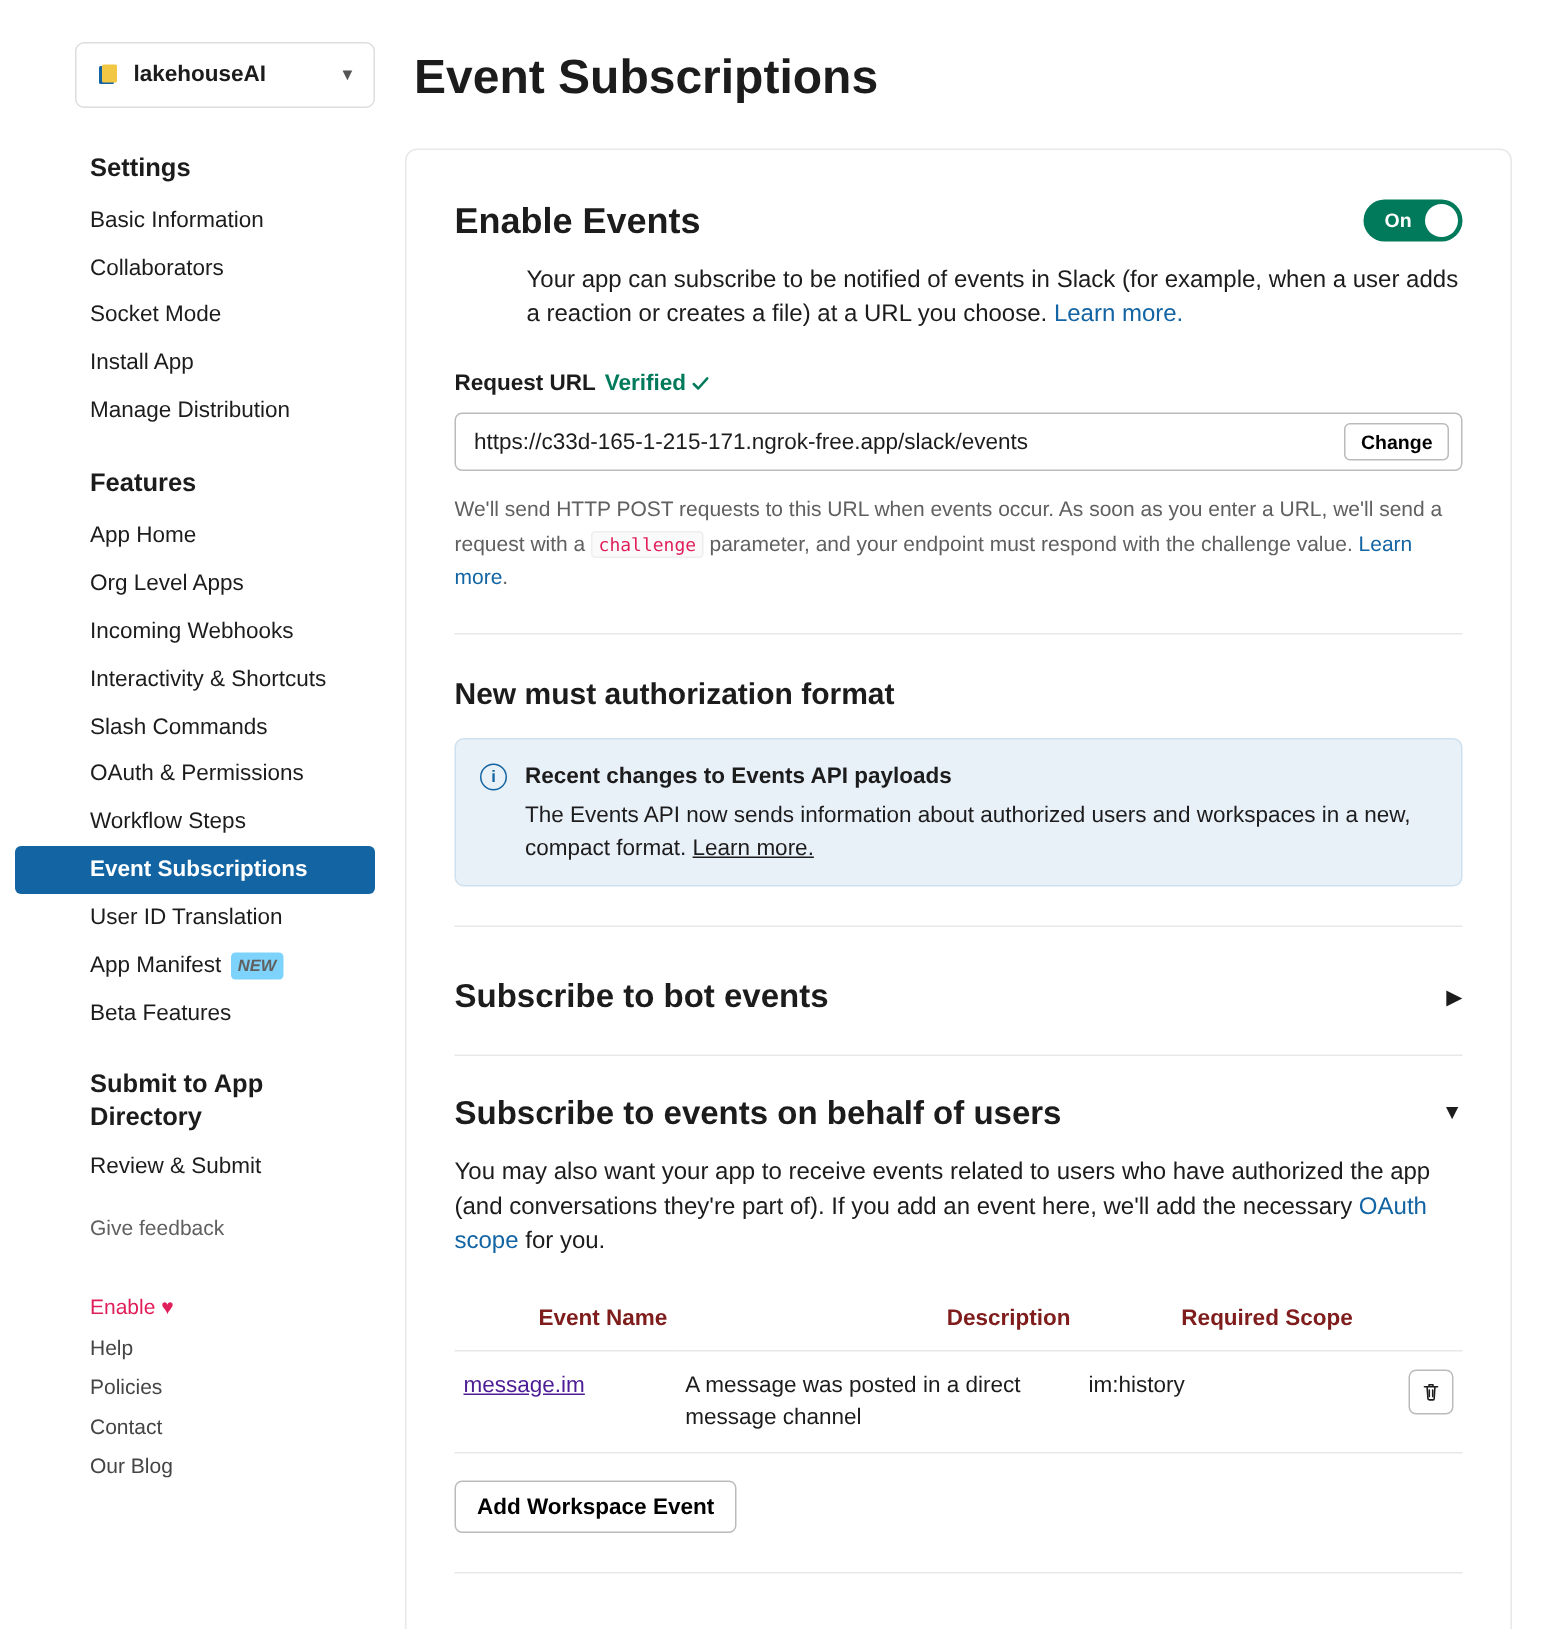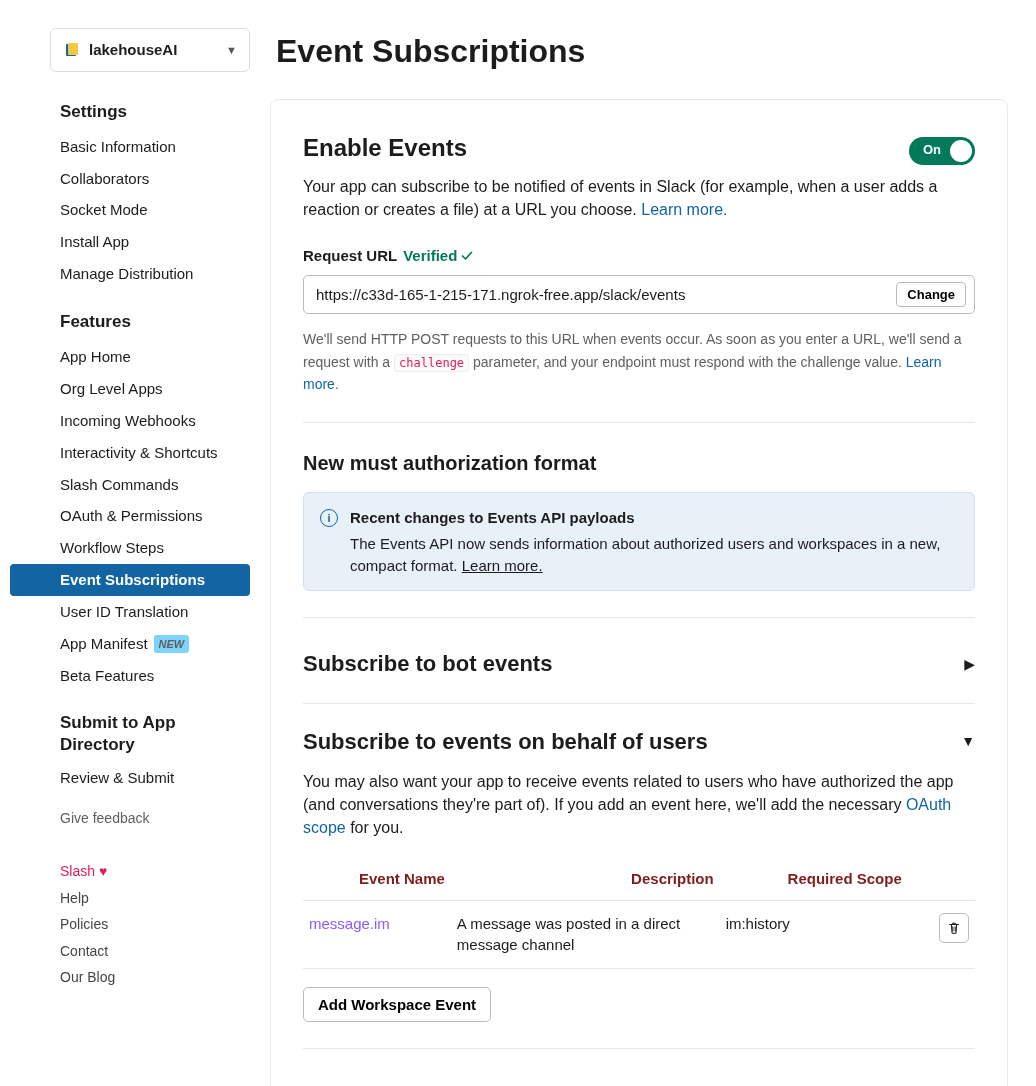--- a/index.html
+++ b/index.html
@@ -68,36 +68,36 @@
 .feedback { color: #616061; padding: 14px 10px 10px 50px; font-size: 14px; cursor: pointer; }
 
 .main { flex: 1; padding: 28px 28px 40px 10px; }
 .page-title { font-size: 32px; font-weight: 800; margin: 0 0 24px 6px; }
 .card {
   background: #fff;
   border: 1px solid #e8e8e8;
   border-radius: 8px;
   padding: 30px 32px;
 }
-.enable-row { display: flex; align-items: flex-end; justify-content: space-between; }
+.enable-row { display: flex; align-items: center; justify-content: space-between; }
 .enable-row h2 { font-size: 24px; font-weight: 800; }
 .toggle {
   width: 66px; height: 28px;
   background: #007a5a;
   border-radius: 14px;
   position: relative;
   cursor: pointer;
   display: flex; align-items: center;
 }
 .toggle-label { color: #fff; font-size: 13px; font-weight: 600; margin-left: 14px; }
 .toggle-knob {
   width: 22px; height: 22px; background: #fff; border-radius: 50%;
   position: absolute; right: 3px; top: 3px;
 }
-.desc { color: #1d1c1d; margin-top: 10px; font-size: 16px; }
+.desc { color: #1d1c1d; margin-top: 10px; font-size: 16px; margin-left: 48px; }
 .link { color: #1264a3; cursor: pointer; }
 .field-label { font-weight: 700; margin-top: 24px; font-size: 15px; display: flex; align-items: center; gap: 6px; }
 .verified { color: #007a5a; font-weight: 700; display: inline-flex; align-items: center; gap: 4px; }
 .check-icon { width: 12px; height: 12px; }
 .url-box {
   display: flex; align-items: center;
   border: 1px solid #bbb; border-radius: 5px;
   margin-top: 8px; background: #fff;
   padding: 0 4px 0 0;
 }
@@ -150,21 +150,21 @@
 }
 .expand-row h3 { font-size: 22px; font-weight: 800; }
 .caret-icon { font-size: 14px; color: #1d1c1d; }
 .sub-desc { font-size: 16px; margin-top: 8px; }
 table { width: 100%; border-collapse: collapse; margin-top: 18px; }
 th {
   text-align: right; font-weight: 700; font-size: 15px;
   padding: 10px 6px; border-bottom: 1px solid #e8e8e8; color: #7f1d1d;
 }
 td { padding: 12px 6px; border-bottom: 1px solid #e8e8e8; font-size: 15px; vertical-align: top; }
-.event-link { color: #8b5cf6; cursor: pointer; }
+.event-link { color: #4c1d95; cursor: pointer; text-decoration: underline; }
 .trash-btn {
   width: 30px; height: 30px; border: 1px solid #bbb; border-radius: 5px;
   background: #fff; display: inline-flex; align-items: center; justify-content: center;
   cursor: pointer;
 }
 .add-btn {
   margin-top: 18px;
   border: 1px solid #bbb; border-radius: 5px;
   padding: 8px 14px; font-size: 15px; font-weight: 700;
   background: #fff; cursor: pointer;
@@ -211,21 +211,21 @@
     <div class="nav-item">Beta Features</div>
 
     <div class="nav-spacer"></div>
     <div class="section-h" style="line-height:1.3;">Submit to App Directory</div>
     <div class="nav-item">Review &amp; Submit</div>
 
     <div class="feedback">Give feedback</div>
 
     <div class="footer-links">
       <div class="slack-love">
-        <span>Slash</span>
+        <span>Enable</span>
         <span class="heart"> ♥</span>
       </div>
       <div>Help</div>
       <div>Policies</div>
       <div>Contact</div>
       <div>Our Blog</div>
     </div>
   </aside>
 
   <main class="main">

